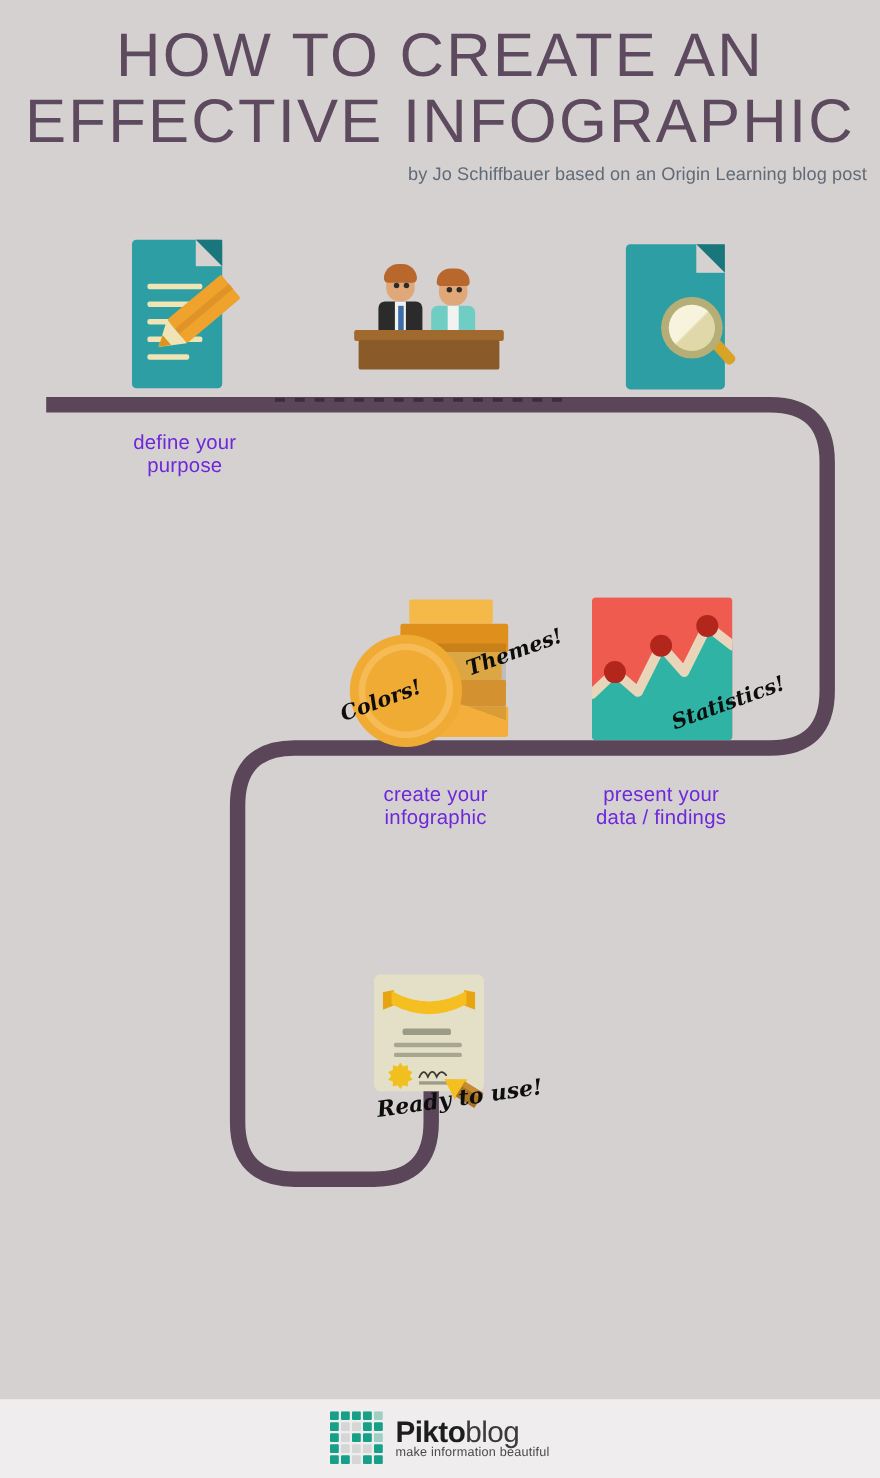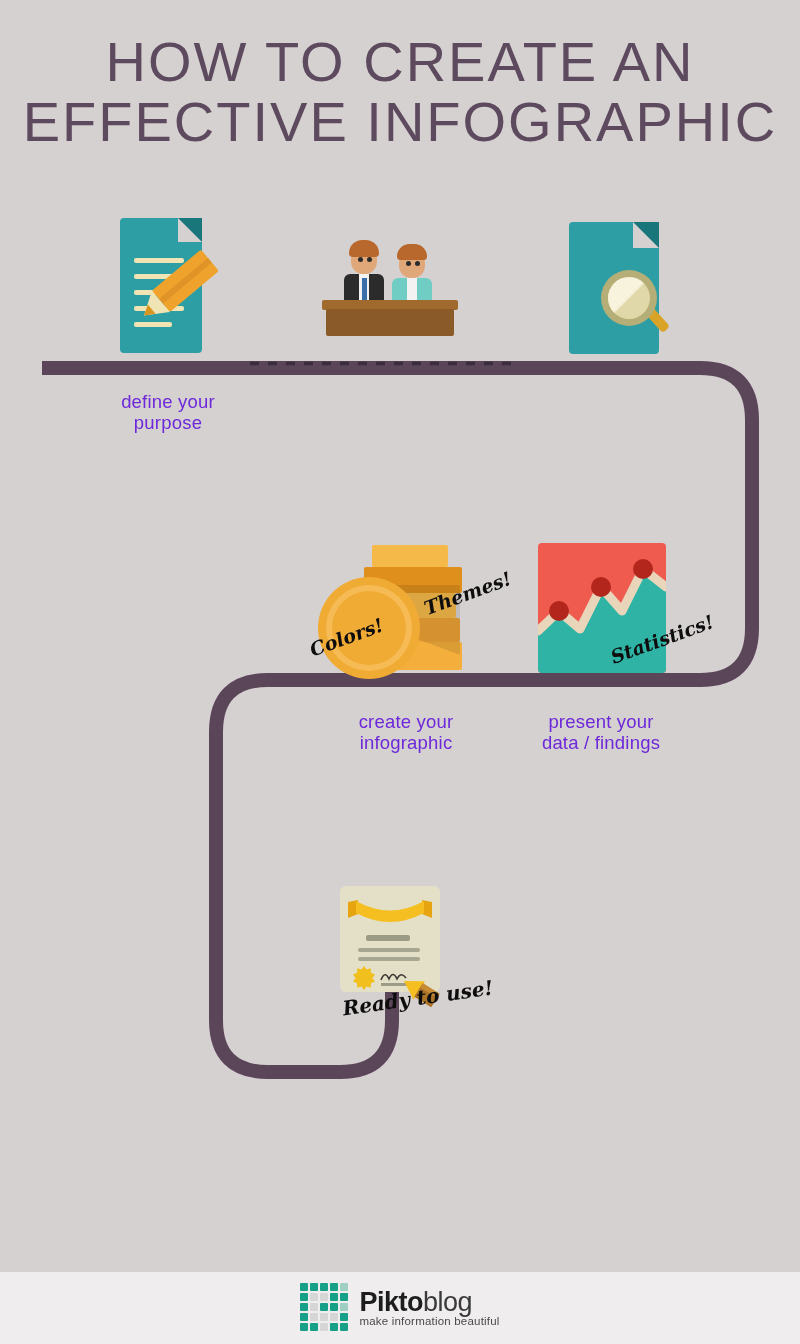--- a/index.html
+++ b/index.html
@@ -6,21 +6,21 @@
   body {
     width: 800px; height: 1344px;
     background: #d6d1d1;
     font-family: "Liberation Sans", sans-serif;
     overflow: hidden;
     position: relative;
   }
   #canvas { position: relative; width: 800px; height: 1344px; }
 
   
-  .title-wrap { position: absolute; top: 32px; left: 0; width: 800px; text-align: center; }
+  .title-wrap { position: absolute; top: 20px; left: 0; width: 800px; text-align: center; }
   .title-line {
     color: #5d4a5e;
     font-family: "Liberation Sans", sans-serif;
     font-weight: 300;
     letter-spacing: 2px;
     line-height: 1.08;
     white-space: nowrap;
   }
   .title-line.l1 { font-size: 56px; }
   .title-line.l2 { font-size: 56px; }
@@ -86,20 +86,21 @@
 </style>
 </head>
 <body>
 
 <div id="canvas">
 
   <div class="title-wrap">
     <div class="title-line l1">HOW TO CREATE AN</div>
     <div class="title-line l2">EFFECTIVE INFOGRAPHIC</div>
   </div>
+  <div class="subtitle">by Jo Schiffbauer based on an Origin Learning blog post</div>
 
   <svg class="road" width="800" height="1344">
     <path d="M 42 368
              L 700 368
              Q 752 368 752 420
              L 752 628
              Q 752 680 700 680
              L 268 680
              Q 216 680 216 732
              L 216 1020
@@ -182,21 +183,21 @@
 
     <div style="position:absolute; left:62px; top:40px; width:86px; height:85px;
                 background:linear-gradient(200deg, rgba(0,0,0,.10) 0 60%, rgba(0,0,0,0) 60%);"></div>
 
     <div class="coin-face" style="left:6px; top:32px; width:102px; height:102px; background:#f0ab34;"></div>
     <div class="coin-face" style="left:14px; top:40px; width:86px; height:86px; background:#f6bb55;"></div>
     <div class="coin-face" style="left:20px; top:46px; width:74px; height:74px; background:#f0ab34;"></div>
   </div>
   <div class="script" style="left:308px; top:626px; font-size:19px; transform:rotate(-20deg);">Colors!</div>
   <div class="script" style="left:422px; top:582px; font-size:19px; transform:rotate(-20deg);">Themes!</div>
-  <div class="caption" style="left:306px; top:712px; width:200px;">create your
+  <div class="caption" style="left:296px; top:712px; width:200px;">create your
 infographic</div>
 
   <div class="chart-sq" style="left:538px; top:543px; width:128px; height:130px;">
     <svg width="128" height="130" viewBox="0 0 128 130">
       <rect x="0" y="0" width="128" height="130" fill="#ef5b4f"></rect>
       <path d="M 0 88 L 21 68 L 42 86 L 63 44 L 84 68 L 105 26 L 128 44 L 128 130 L 0 130 Z" fill="#2eb3a5"></path>
       <polyline points="0,88 21,68 42,86 63,44 84,68 105,26 128,44" fill="none" stroke="#e8d5ba" stroke-width="9" stroke-linejoin="round" stroke-linecap="round"></polyline>
       <circle cx="21" cy="68" r="10" fill="#b3261c"></circle>
       <circle cx="63" cy="44" r="10" fill="#b3261c"></circle>
       <circle cx="105" cy="26" r="10" fill="#b3261c"></circle>

